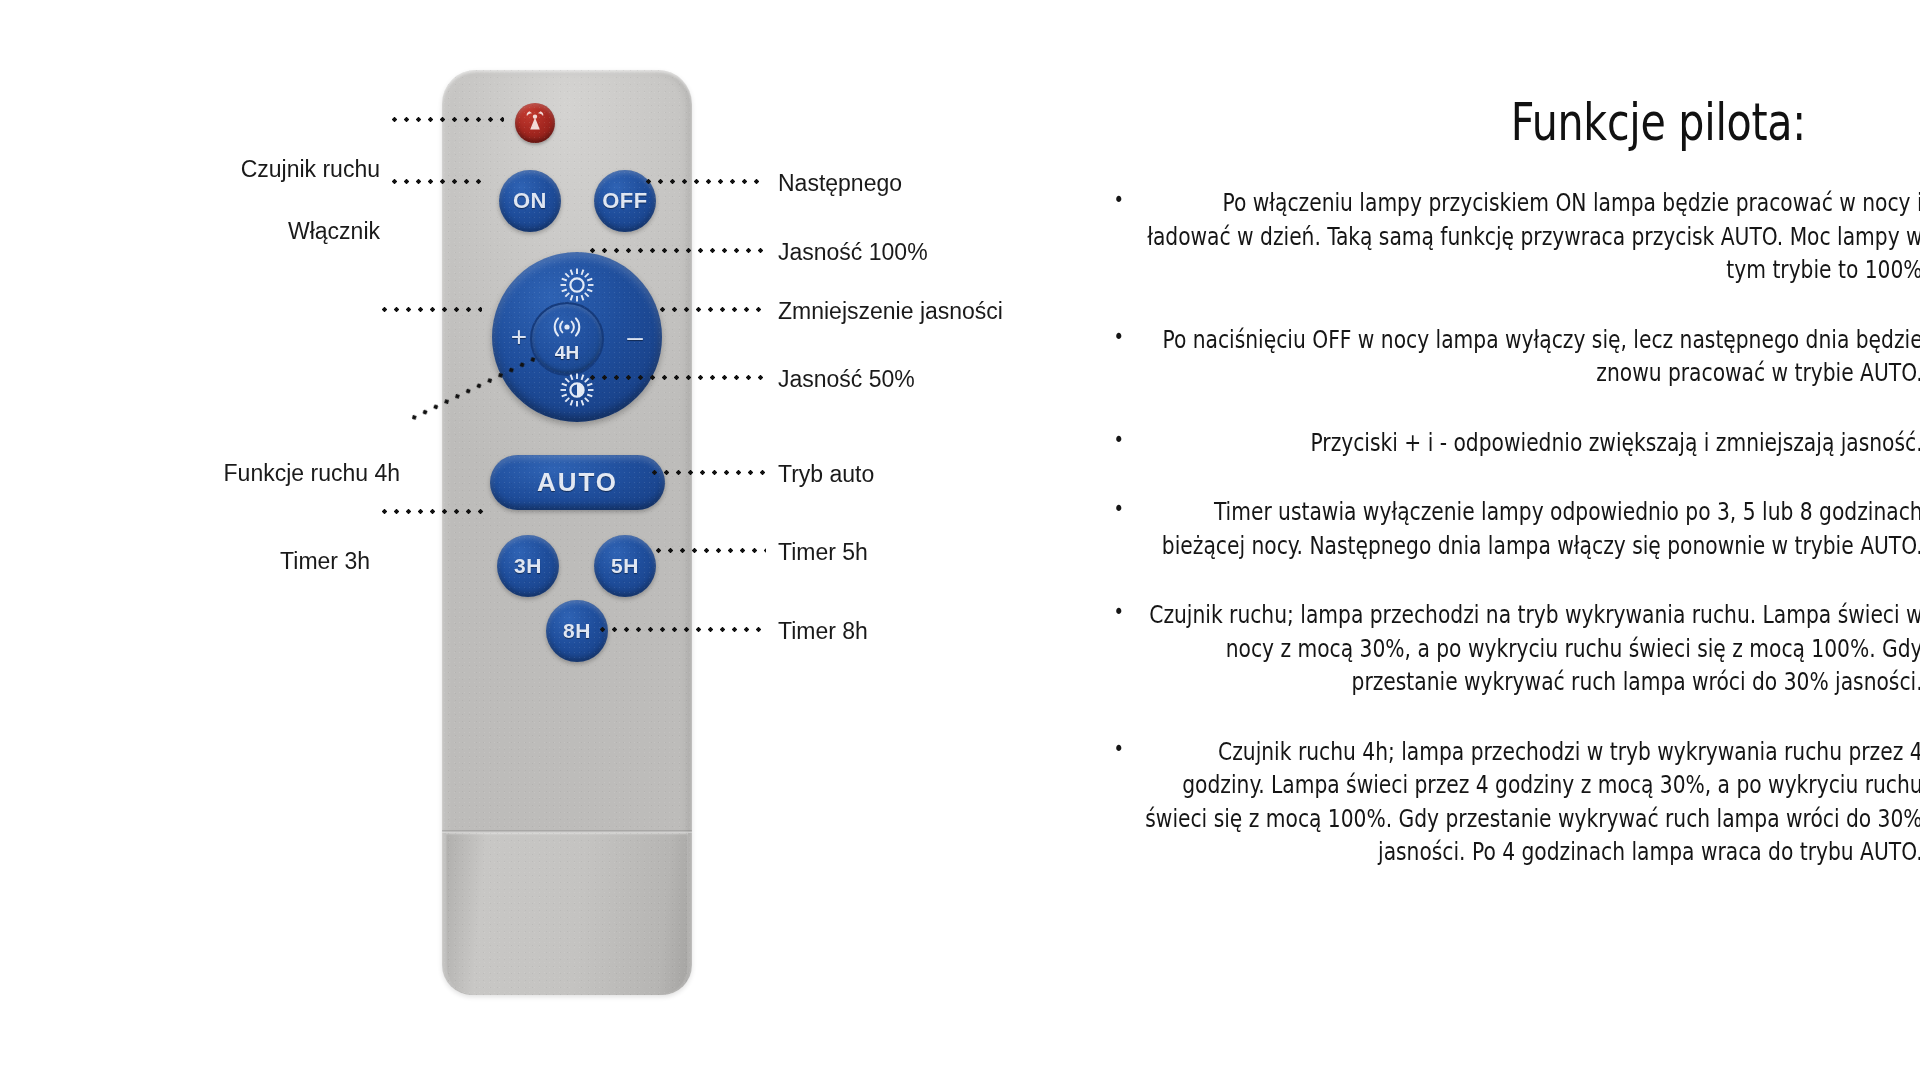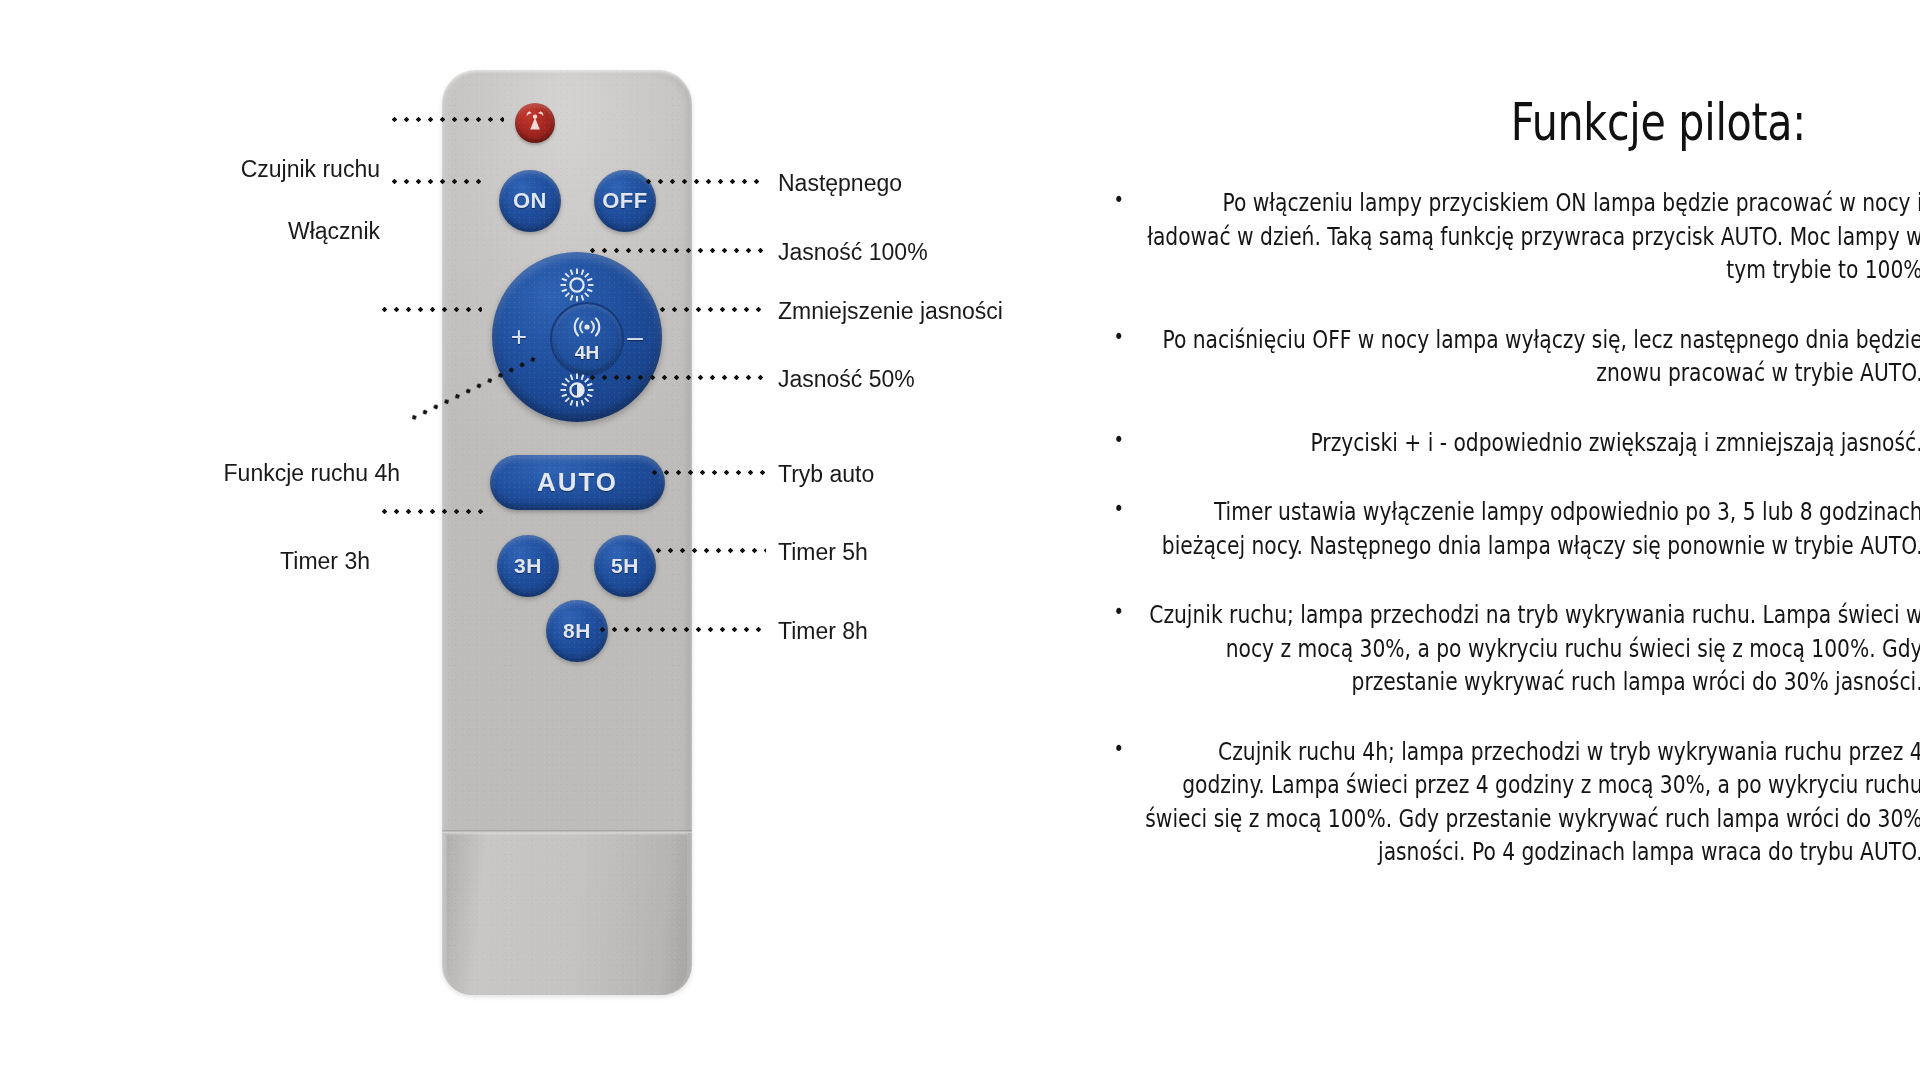--- a/index.html
+++ b/index.html
@@ -129,21 +129,21 @@
     height: 170px;
     border-radius: 50%;
     background: radial-gradient(circle at 34% 26%, #2e62b3 0%, #1f4e9c 44%, #153a7d 100%);
     box-shadow:
       inset 0 -5px 10px rgba(0,0,0,.32),
       inset 0 5px 9px rgba(255,255,255,.20),
       0 3px 6px rgba(0,0,0,.26);
   }
   .dpad-inner {
     position: absolute;
-    left: 58px;
+    left: 38px;
     top: 50px;
     width: 70px;
     height: 70px;
     border-radius: 50%;
     background: radial-gradient(circle at 36% 28%, #2c5faf 0%, #1f4e9c 55%, #17417f 100%);
     border: 2px solid #163b7c;
     box-shadow: inset 0 2px 4px rgba(255,255,255,.15), inset 0 -2px 4px rgba(0,0,0,.3);
     display: flex;
     flex-direction: column;
     align-items: center;

